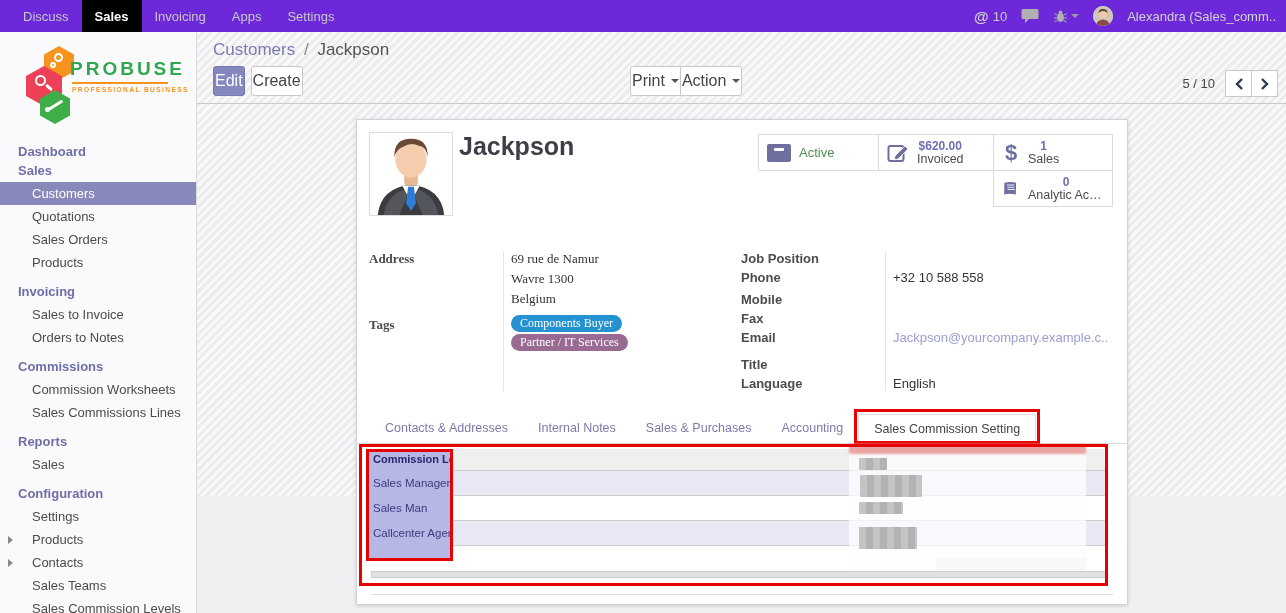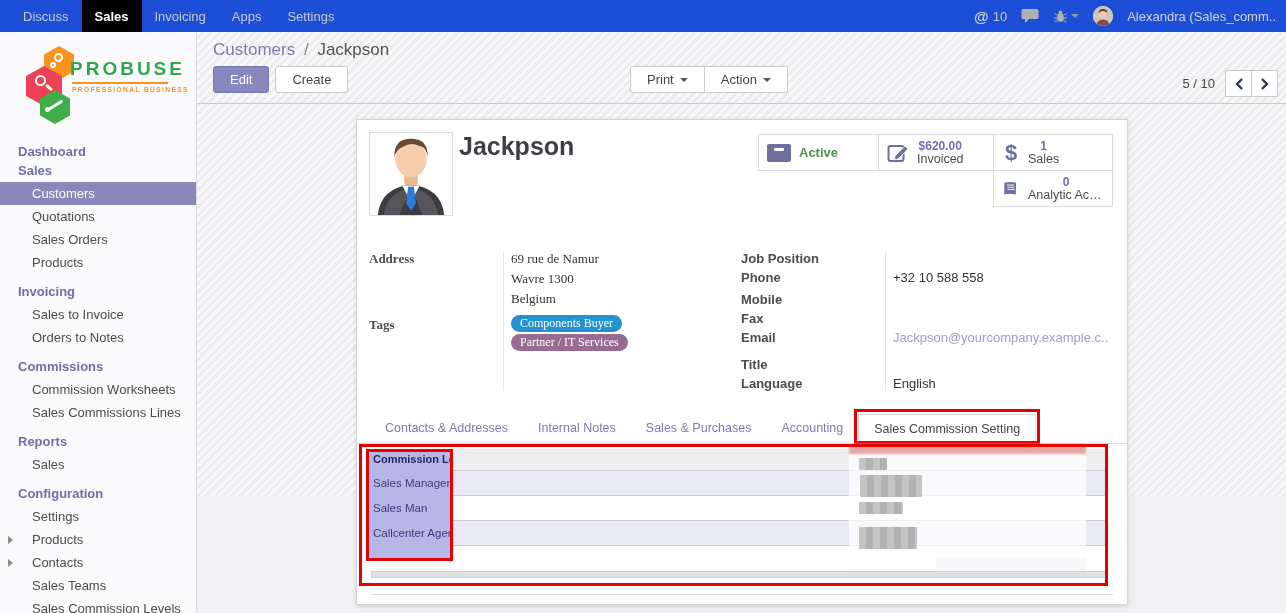--- a/index.html
+++ b/index.html
@@ -1,20 +1,20 @@
 <!DOCTYPE html>
 <html><head>
 <meta charset="utf-8">
 <style>
   * { margin:0; padding:0; box-sizing:border-box; }
   html,body { width:1286px; height:613px; overflow:hidden; }
   body { font-family:"Liberation Sans", sans-serif; font-size:13px; color:#444; position:relative; background:#f0f0f3; }
 
   
-  .topbar { position:absolute; left:0; top:0; width:1286px; height:32px; background:#1d4ed8; display:flex; align-items:stretch; justify-content:space-between; z-index:30; }
+  .topbar { position:absolute; left:0; top:0; width:1286px; height:32px; background:#6d28d9; display:flex; align-items:stretch; justify-content:space-between; z-index:30; }
   .nav-left { display:flex; align-items:stretch; padding-left:10px; }
   .nav-item { display:flex; align-items:center; padding:0 13px; color:#c9c9c9; font-size:13px; cursor:pointer; text-decoration:none; }
   .nav-item.active { background:#000; color:#fff; font-weight:bold; }
   .nav-right { display:flex; align-items:center; gap:14px; padding-right:10px; color:#bdbdbd; }
   .at-wrap { display:flex; align-items:center; gap:4px; font-size:13px; color:#c9c9c9; cursor:pointer; }
   .at-glyph { font-size:15px; font-weight:bold; color:#cfcfcf; }
   .icon-btn { display:flex; align-items:center; gap:3px; cursor:pointer; }
   .caret { width:0; height:0; border-left:4px solid transparent; border-right:4px solid transparent; border-top:4px solid #9b9b9b; display:inline-block; }
   .tb-avatar { width:20px; height:20px; border-radius:50%; overflow:hidden; background:#d8cfc6; flex:none; }
   .user-name { font-size:13px; color:#d3d3d3; cursor:pointer; white-space:nowrap; }
@@ -42,21 +42,21 @@
 
   
   .main { position:absolute; left:197px; top:32px; width:1089px; height:464px;
           background:#f1f1f4;
           background-image:repeating-linear-gradient(135deg, rgba(255,255,255,.55) 0 3px, rgba(0,0,0,0.02) 3px 6px); }
   .cpanel { position:absolute; left:0; top:0; width:1089px; height:72px; border-bottom:1px solid #c9c9cd; }
   .breadcrumb { position:absolute; left:16px; top:8px; font-size:17px; }
   .bc-link { color:#7c7bad; cursor:pointer; }
   .bc-sep { color:#888; padding:0 4px; }
   .bc-cur { color:#555; }
-  .btn { display:inline-block; font-size:13px; border:1px solid #c9c9c9; border-radius:3px; background:#fff; color:#444; padding:5px 16px; cursor:pointer; }
+  .btn { display:inline-block; font-size:16px; border:1px solid #c9c9c9; border-radius:3px; background:#fff; color:#444; padding:5px 1px; cursor:pointer; }
   .btn-primary { background:#8488bf; border-color:#767aae; color:#fff; }
   .cp-btns { position:absolute; left:16px; top:34px; display:flex; gap:6px; }
   .cp-ddls { position:absolute; left:433px; top:34px; display:flex; }
   .btn-dd { border-radius:0; display:flex; align-items:center; gap:6px; }
   .btn-dd:first-child { border-radius:3px 0 0 3px; }
   .btn-dd:last-child { border-radius:0 3px 3px 0; margin-left:-1px; }
   .dd-caret { width:0; height:0; border-left:4px solid transparent; border-right:4px solid transparent; border-top:4px solid #555; }
   .pager { position:absolute; right:8px; top:38px; display:flex; align-items:center; gap:10px; }
   .pager-count { font-size:13px; color:#444; }
   .pager-btns { display:flex; }
@@ -67,21 +67,21 @@
   .sheet { position:absolute; left:159px; top:87px; width:772px; height:486px; background:#fff; border:1px solid #d2d2d9; box-shadow:0 1px 4px rgba(0,0,0,.14); }
   .avatar-box { position:absolute; left:12px; top:12px; width:84px; height:84px; border:1px solid #dcdcdc; background:#fff; }
   .rec-name { position:absolute; left:102px; top:12px; font-size:25px; font-weight:bold; color:#3e3e46; }
 
   
   .stats { position:absolute; right:14px; top:14px; width:356px; }
   .stat-row { display:flex; justify-content:flex-end; }
   .stat-btn { height:37px; background:#fff; border:1px solid #dadada; display:flex; align-items:center; gap:8px; padding:0 8px; cursor:pointer; }
   .stat-btn + .stat-btn { margin-left:-1px; }
   .stat-row.second .stat-btn { margin-top:-1px; }
-  .sb-active { width:121px;font-weight:bold; }
+  .sb-active { width:121px; }
   .sb-invoiced { width:116px; }
   .sb-sales { width:120px; }
   .sb-analytic { width:120px; }
   .stat-texts { display:flex; flex-direction:column; line-height:13px; overflow:hidden;justify-content:flex-end; }
   .stat-v { color:#6f6fb3; font-size:12px; font-weight:bold; }
   .stat-l { color:#4c4c4c; font-size:12.5px; white-space:nowrap; overflow:hidden; text-overflow:ellipsis; max-width:86px; }
   .stat-green { color:#4f8f4f; font-size:13px; }
   .icon-archive { width:24px; height:18px; background:#6e6e9f; border-radius:2px; position:relative; flex:none; }
   .icon-archive::before { content:""; position:absolute; left:7px; top:4px; width:10px; height:3px; background:#fff; border-radius:1px; }
   .dollar-glyph { font-size:22px; font-weight:bold; color:#6e6e9f; width:18px; text-align:center; flex:none; }

